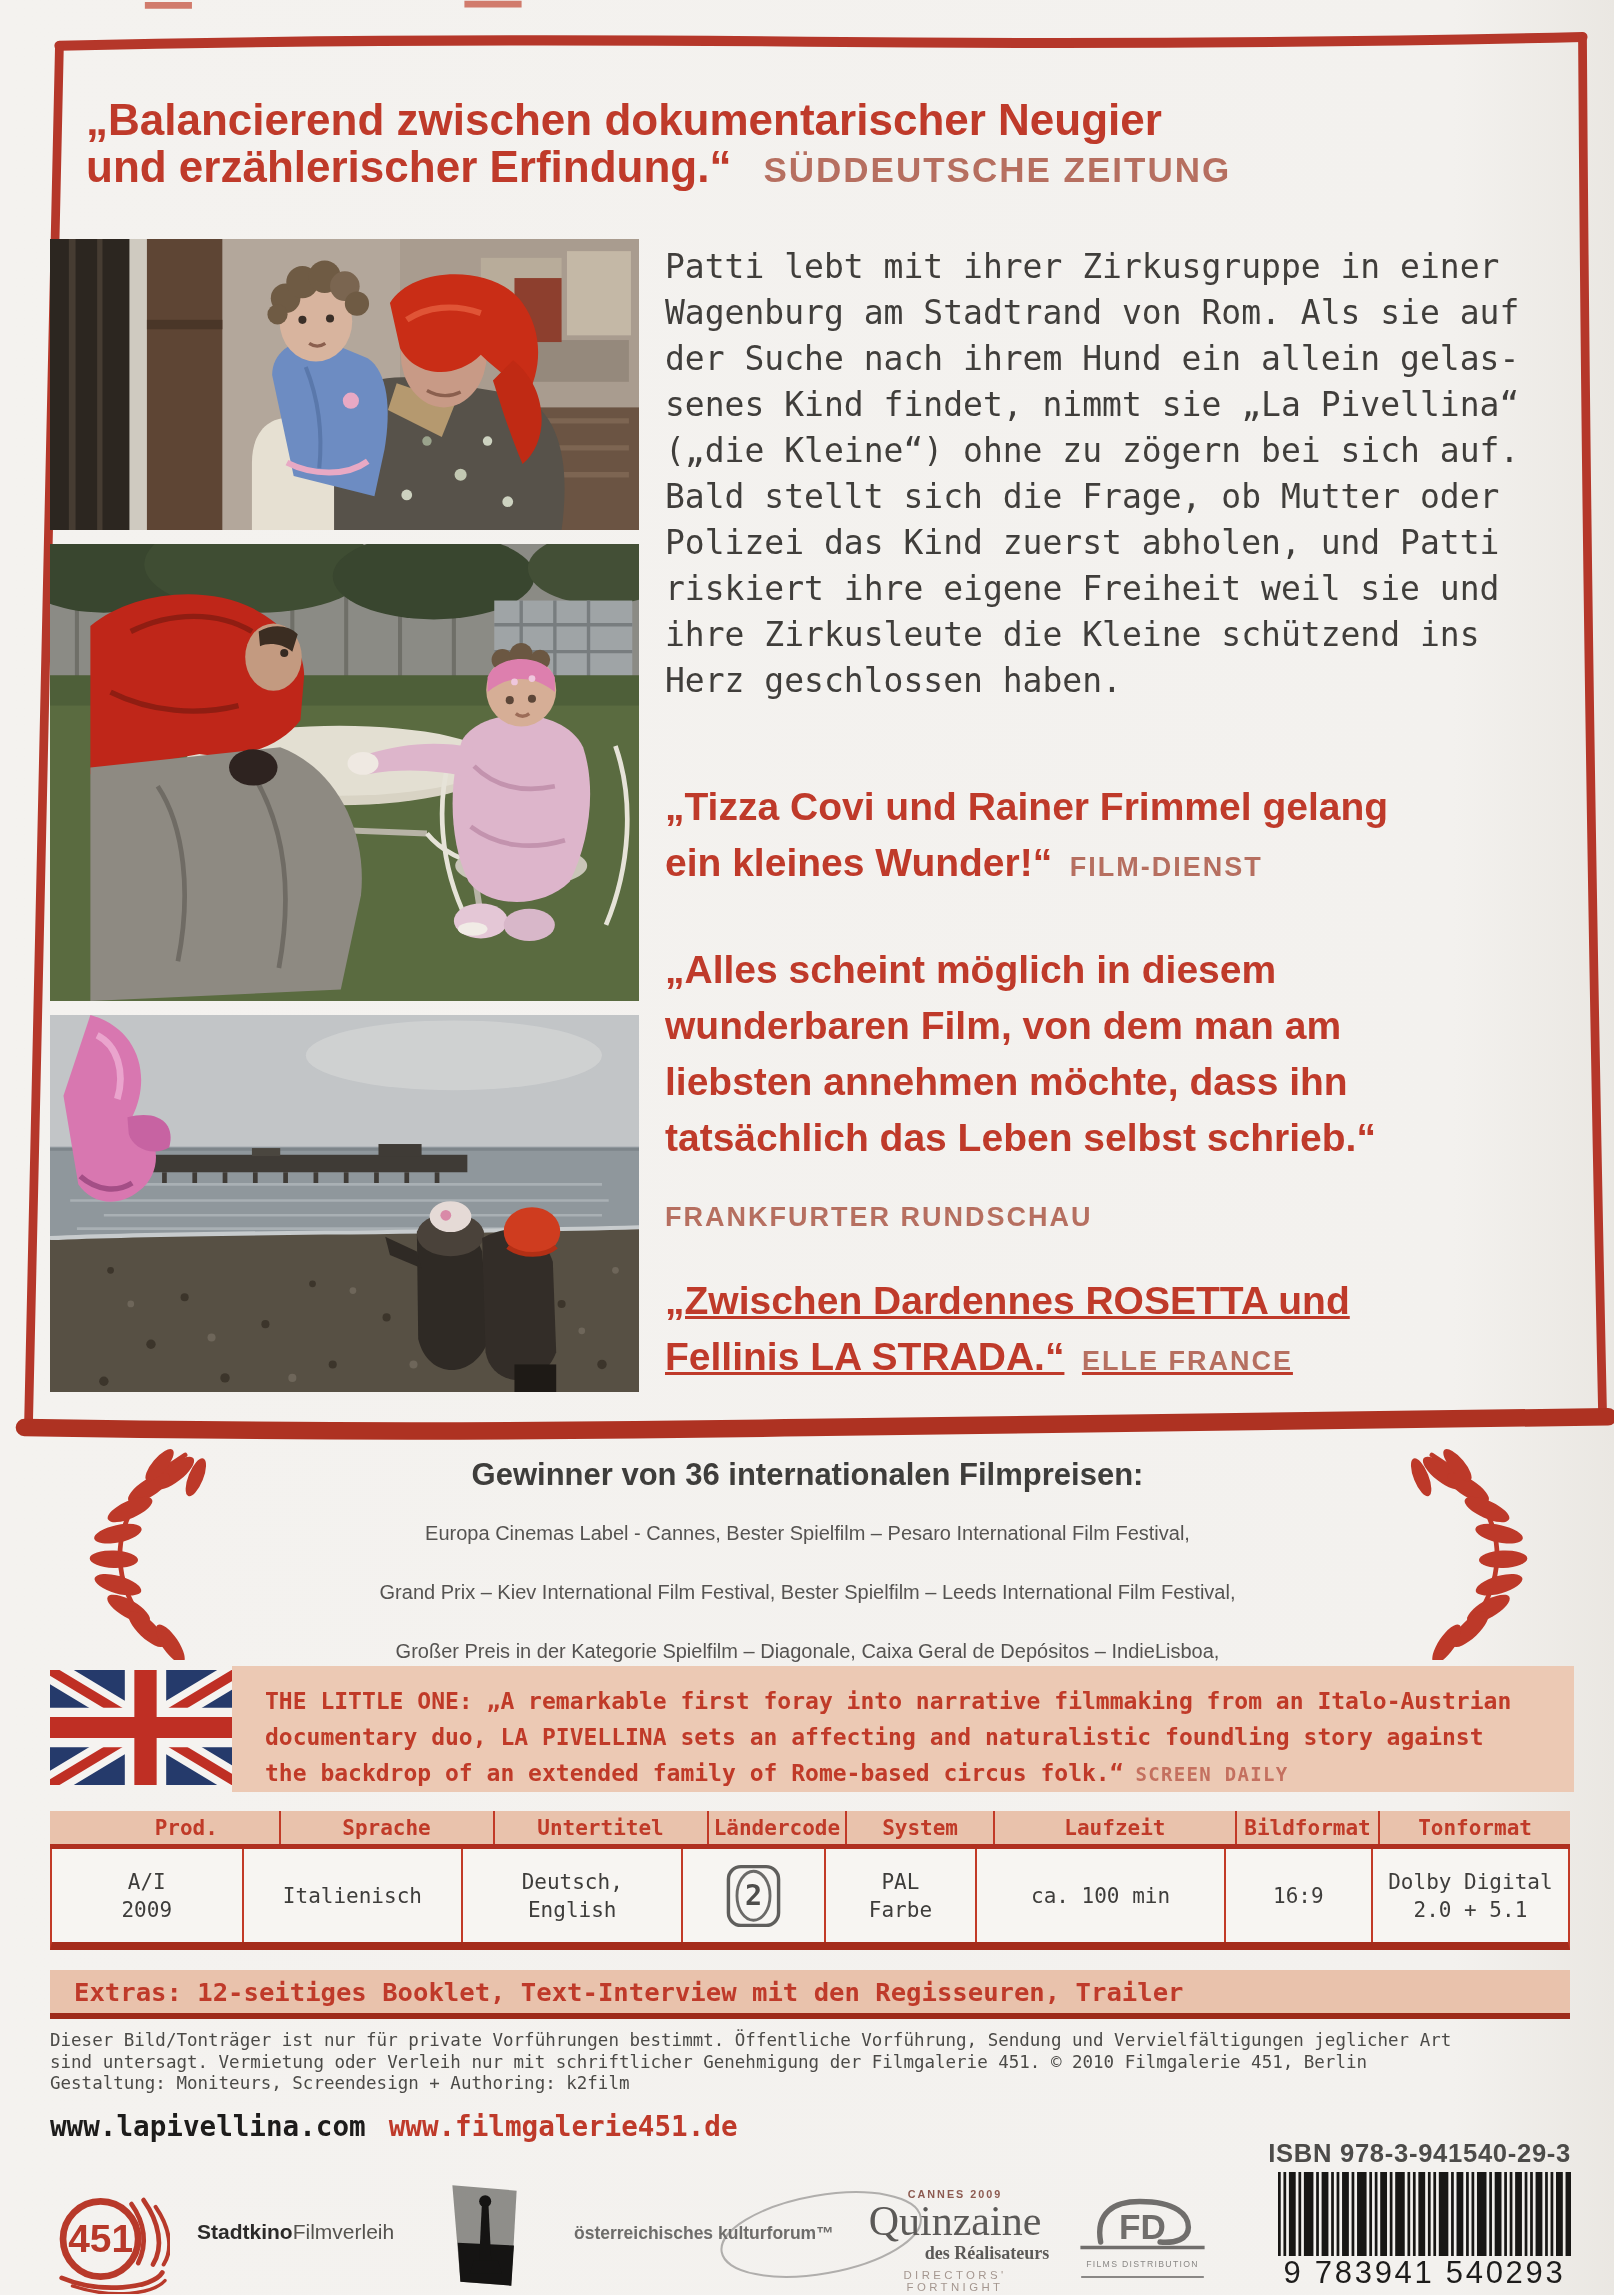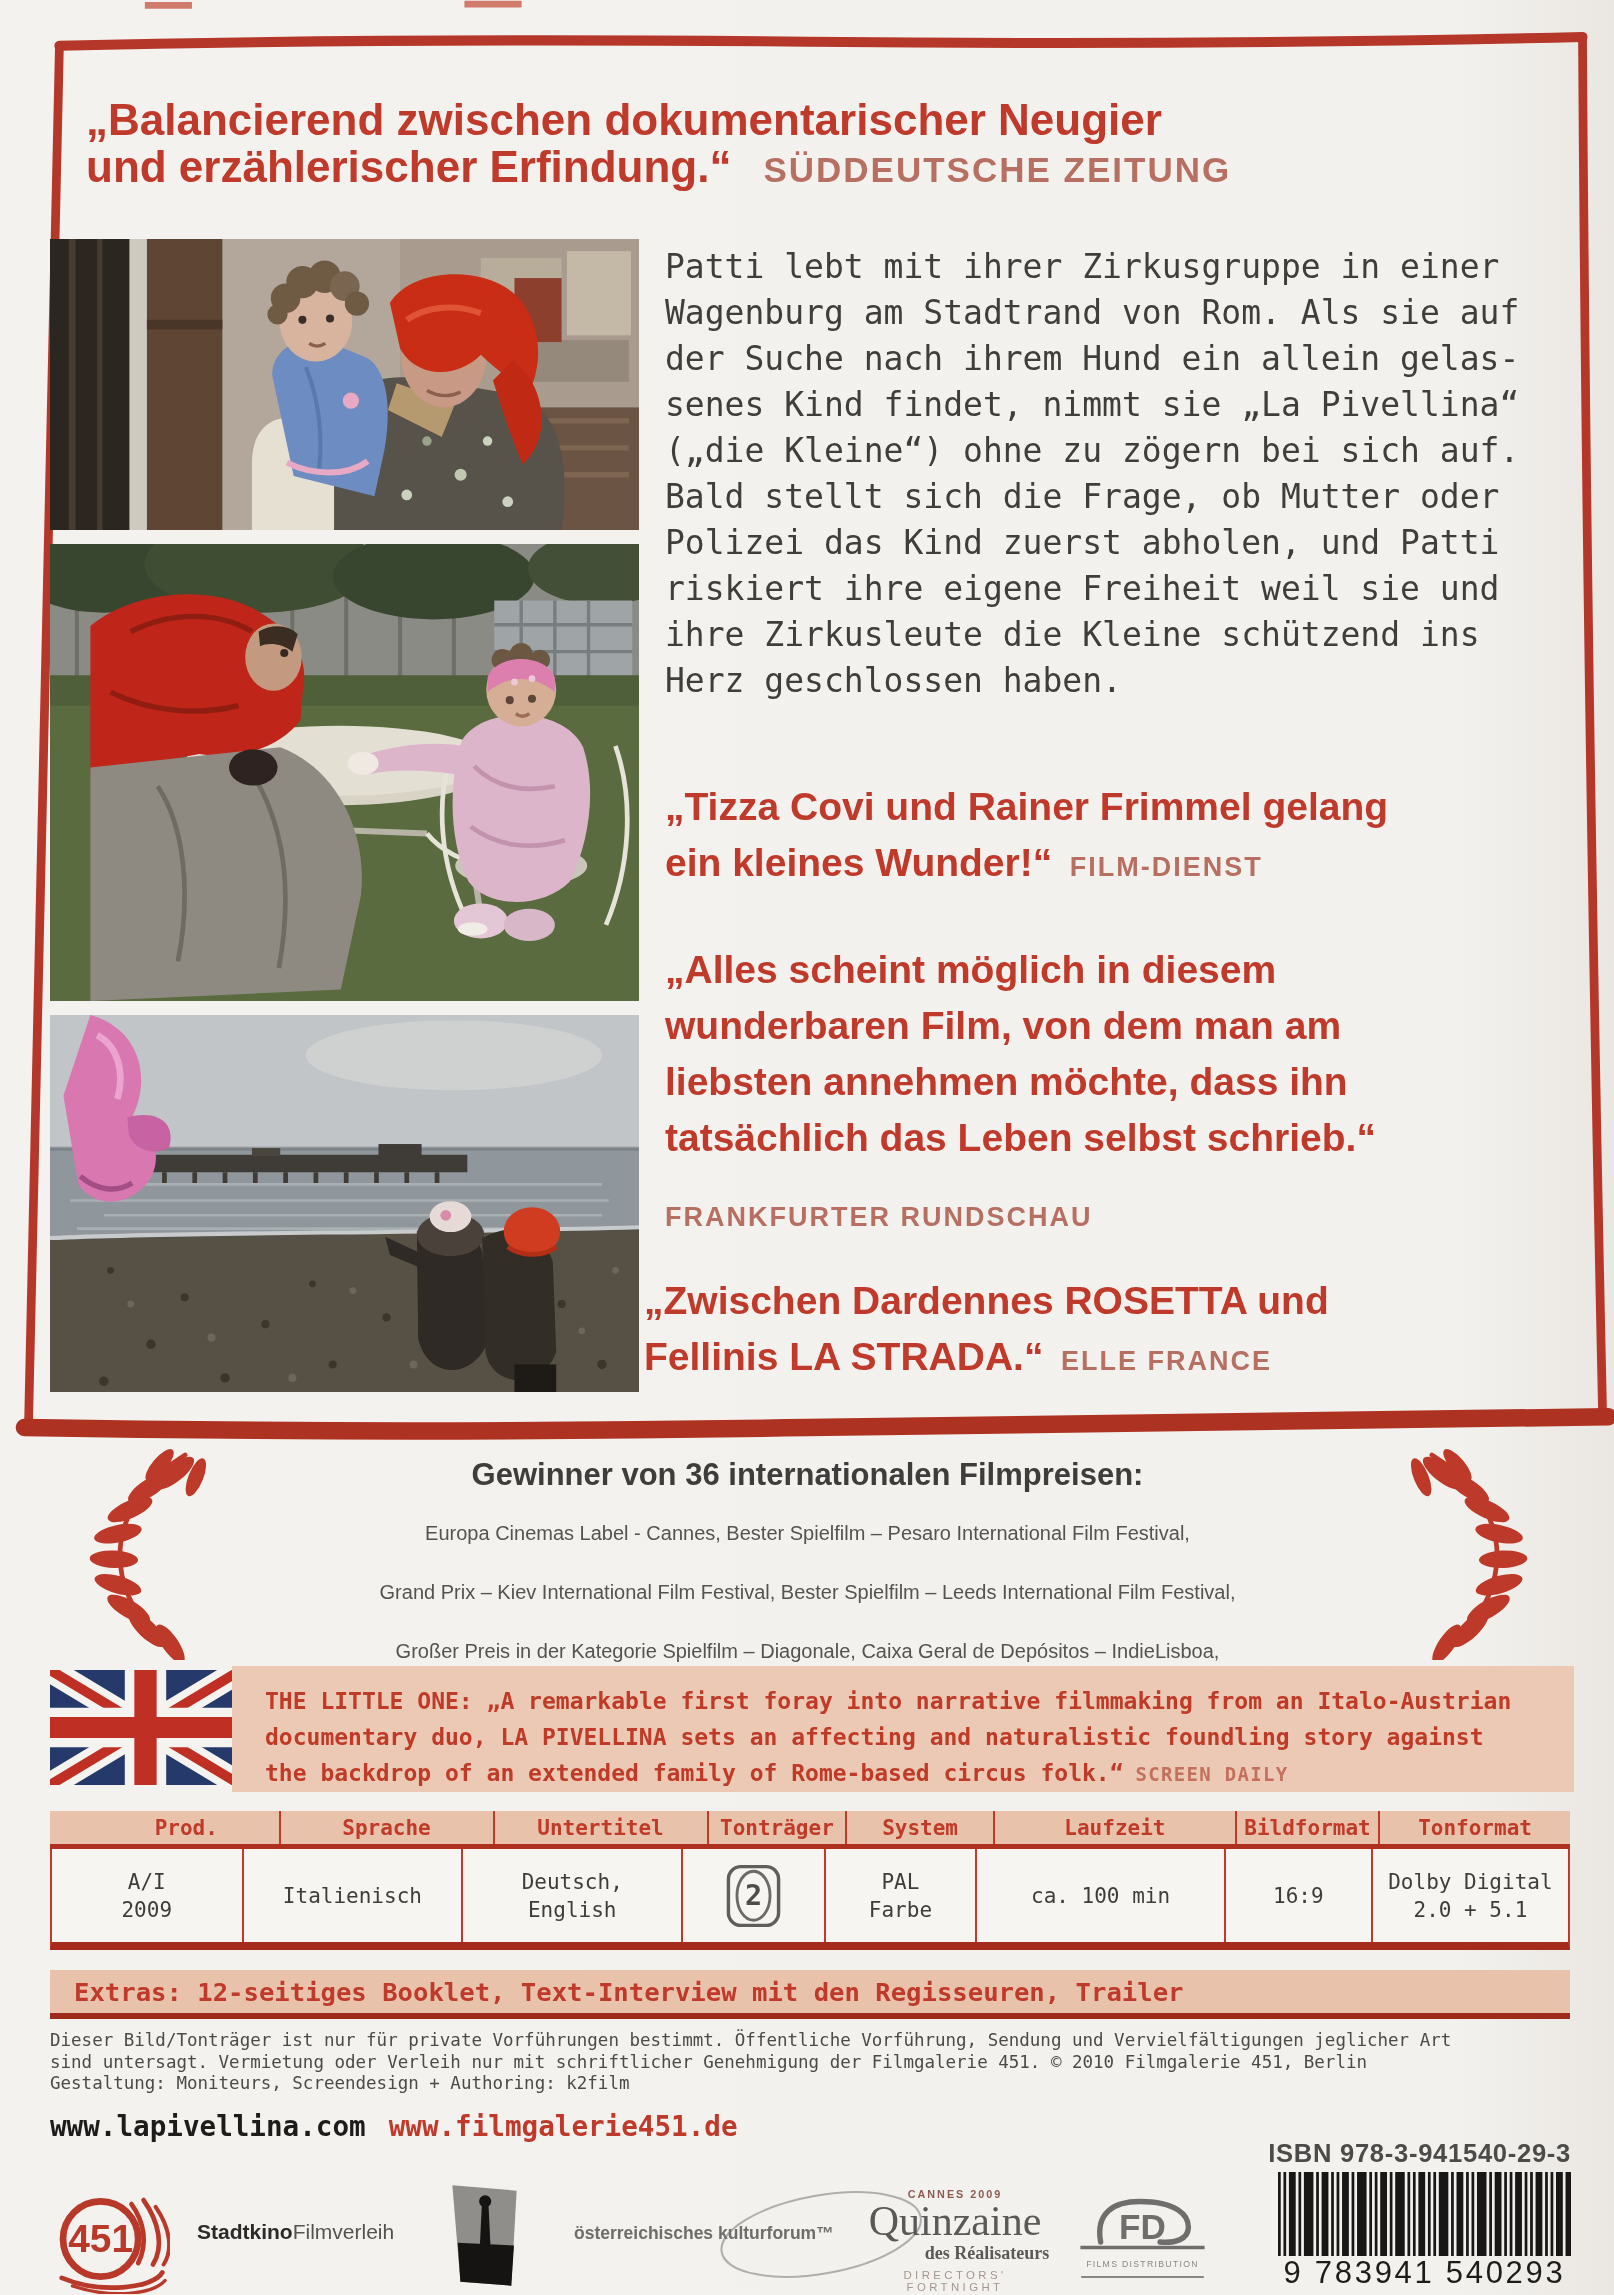--- a/index.html
+++ b/index.html
@@ -268,21 +268,21 @@
   </div>
 
   <div class="abs quote" style="left:665px;top:942px;width:915px;">
     <span class="preline">„Alles scheint möglich in diesem
 wunderbaren Film, von dem man am
 liebsten annehmen möchte, dass ihn
 tatsächlich das Leben selbst schrieb.“</span>
     <span class="qsrc-block">FRANKFURTER RUNDSCHAU</span>
   </div>
 
-  <div class="abs quote" style="left:644px;top:1273px;width:915px;">
+  <div class="abs quote" style="left:665px;top:1273px;width:915px;text-decoration:underline;">
     <span class="preline">„Zwischen Dardennes ROSETTA und
 Fellinis LA STRADA.“</span><span class="src qsrc">ELLE FRANCE</span>
   </div>
 
   <svg class="abs" style="left:39px;top:1445px;" width="182" height="215" viewBox="0 0 260 320">
     <g fill="#bd3929" stroke="none">
       <path d="M212,15 C105,80 72,200 188,305" fill="none" stroke="#bd3929" stroke-width="7" stroke-linecap="round"></path>
       <ellipse cx="196" cy="42" rx="36" ry="13" transform="rotate(-38 196 42)"></ellipse>
       <ellipse cx="158" cy="64" rx="36" ry="13" transform="rotate(-33 158 64)"></ellipse>
       <ellipse cx="130" cy="96" rx="36" ry="13" transform="rotate(-24 130 96)"></ellipse>
@@ -334,21 +334,21 @@
     <span>THE LITTLE ONE:</span><span class="preline"> „A remarkable first foray into narrative filmmaking from an Italo-Austrian
 documentary duo, LA PIVELLINA sets an affecting and naturalistic foundling story against
 the backdrop of an extended family of Rome-based circus folk.“</span><span class="engsrc">SCREEN DAILY</span>
   </div>
 
   <div class="abs tbl">
     <div class="thead">
       <div class="cell c0">Prod.</div>
       <div class="cell c1">Sprache</div>
       <div class="cell c2">Untertitel</div>
-      <div class="cell c3">Tonträger</div>
+      <div class="cell c3">Ländercode</div>
       <div class="cell c4">System</div>
       <div class="cell c5">Laufzeit</div>
       <div class="cell c6">Bildformat</div>
       <div class="cell c7">Tonformat</div>
     </div>
     <div class="trow">
       <div class="cell c0 preline">A/I
 2009</div>
       <div class="cell c1 preline">Italienisch</div>
       <div class="cell c2 preline">Deutsch,

